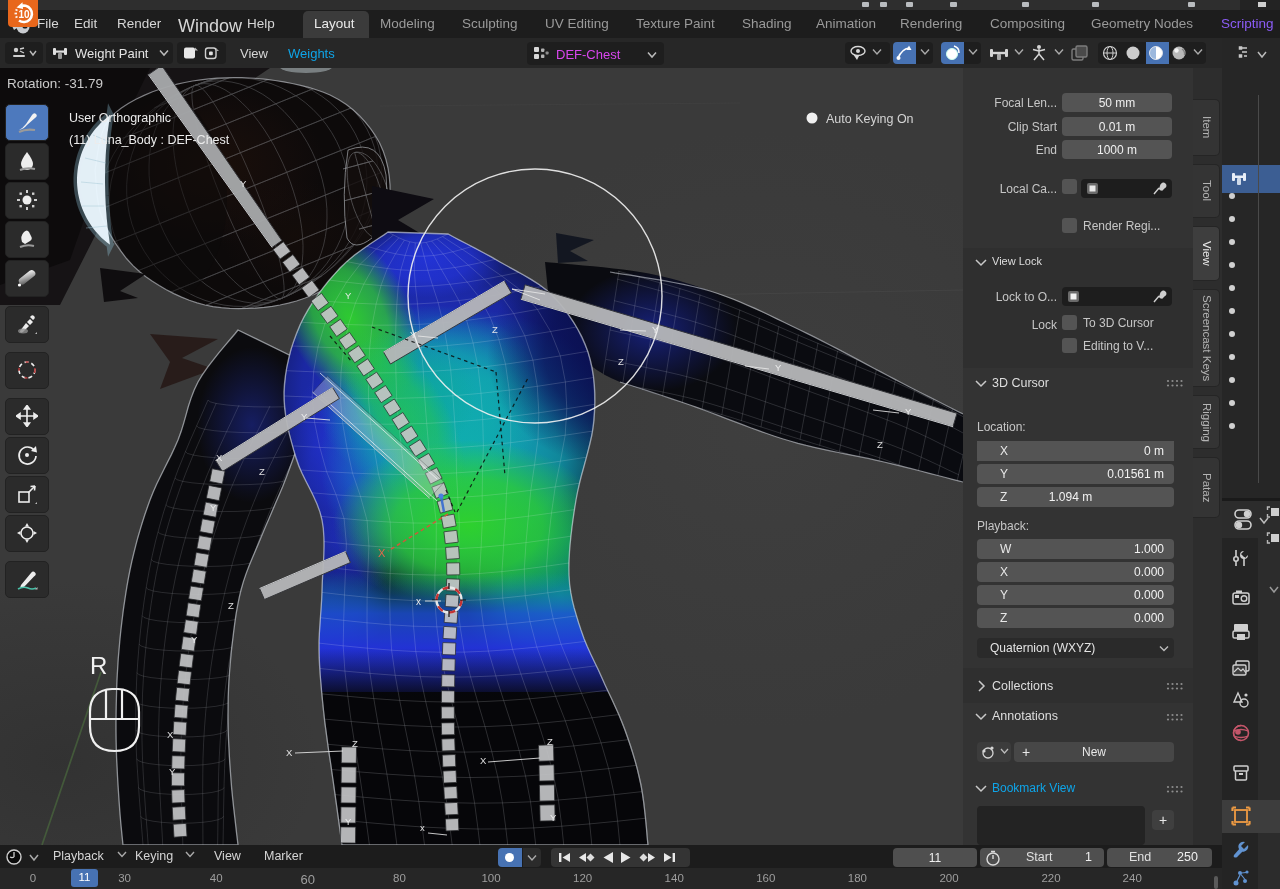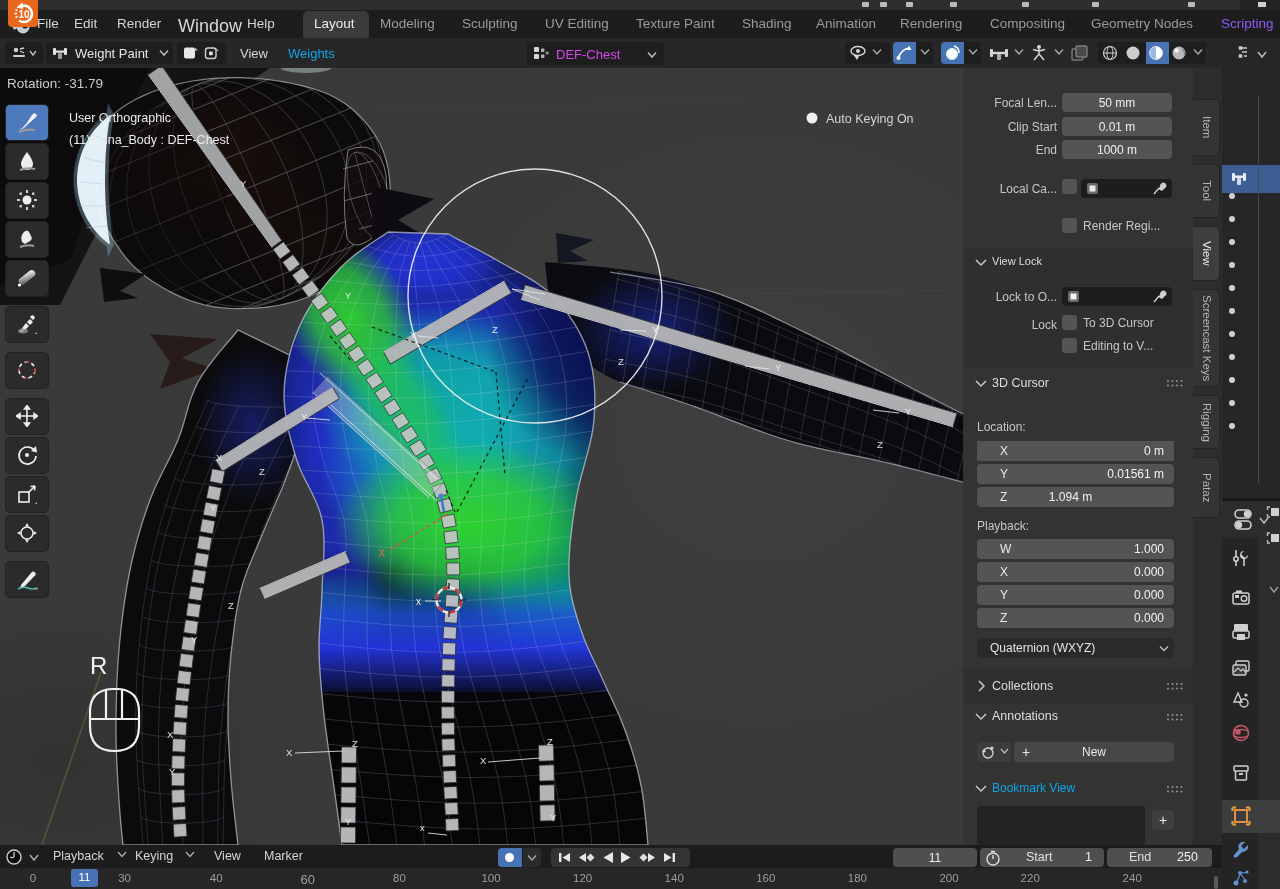--- a/index.html
+++ b/index.html
@@ -1182,16 +1182,16 @@
 <div class="txt" style="left:104.6px;top:872px;width:40px;text-align:center;font-size:11.5px;color:#9e9e9e">30</div>
 <div class="txt" style="left:196.2px;top:872px;width:40px;text-align:center;font-size:11.5px;color:#9e9e9e">40</div>
 <div class="txt" style="left:287.79999999999995px;top:872px;width:40px;text-align:center;font-size:13px;color:#9e9e9e">60</div>
 <div class="txt" style="left:379.4px;top:872px;width:40px;text-align:center;font-size:11.5px;color:#9e9e9e">80</div>
 <div class="txt" style="left:471.0px;top:872px;width:40px;text-align:center;font-size:11.5px;color:#9e9e9e">100</div>
 <div class="txt" style="left:562.5999999999999px;top:872px;width:40px;text-align:center;font-size:11.5px;color:#9e9e9e">120</div>
 <div class="txt" style="left:654.1999999999999px;top:872px;width:40px;text-align:center;font-size:11.5px;color:#9e9e9e">140</div>
 <div class="txt" style="left:745.8px;top:872px;width:40px;text-align:center;font-size:11.5px;color:#9e9e9e">160</div>
 <div class="txt" style="left:837.4px;top:872px;width:40px;text-align:center;font-size:11.5px;color:#9e9e9e">180</div>
 <div class="txt" style="left:929.0px;top:872px;width:40px;text-align:center;font-size:11.5px;color:#9e9e9e">200</div>
-<div class="txt" style="left:1020.5999999999999px;top:872px;width:40px;text-align:left;font-size:11.5px;color:#9e9e9e">220</div>
+<div class="txt" style="left:1020.5999999999999px;top:872px;width:40px;text-align:right;font-size:11.5px;color:#9e9e9e">220</div>
 <div class="txt" style="left:1112.1999999999998px;top:872px;width:40px;text-align:center;font-size:11.5px;color:#9e9e9e">240</div>
 <div class="abs" style="left:71px;top:869px;width:27px;height:18px;background:#4772b3;border-radius:3px"></div>
 <div class="txt" style="left:71px;top:871px;width:27px;text-align:center;font-size:11.5px;color:#fff">11</div>
 <div class="abs" style="left:1214px;top:876px;width:4px;height:13px;background:#5a5a5a;border-radius:2px"></div>
 </body></html>

